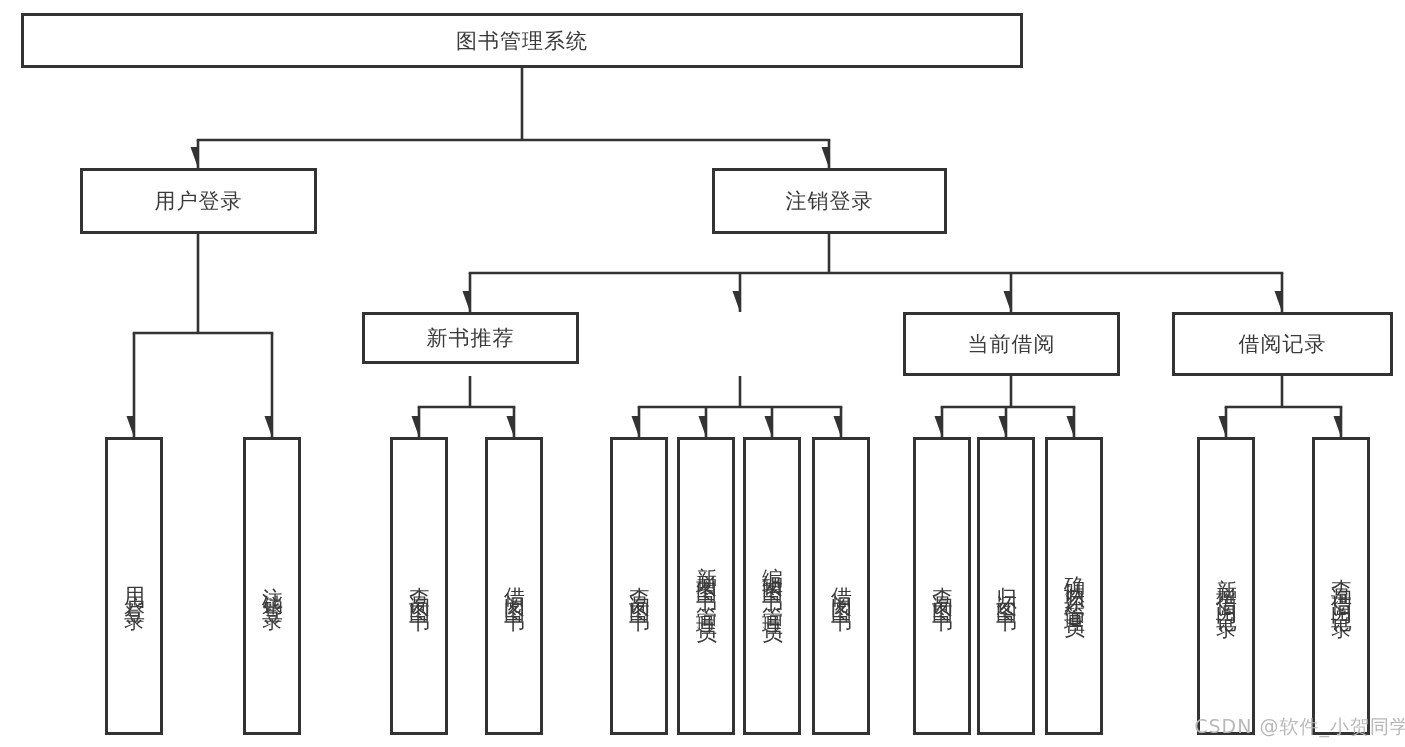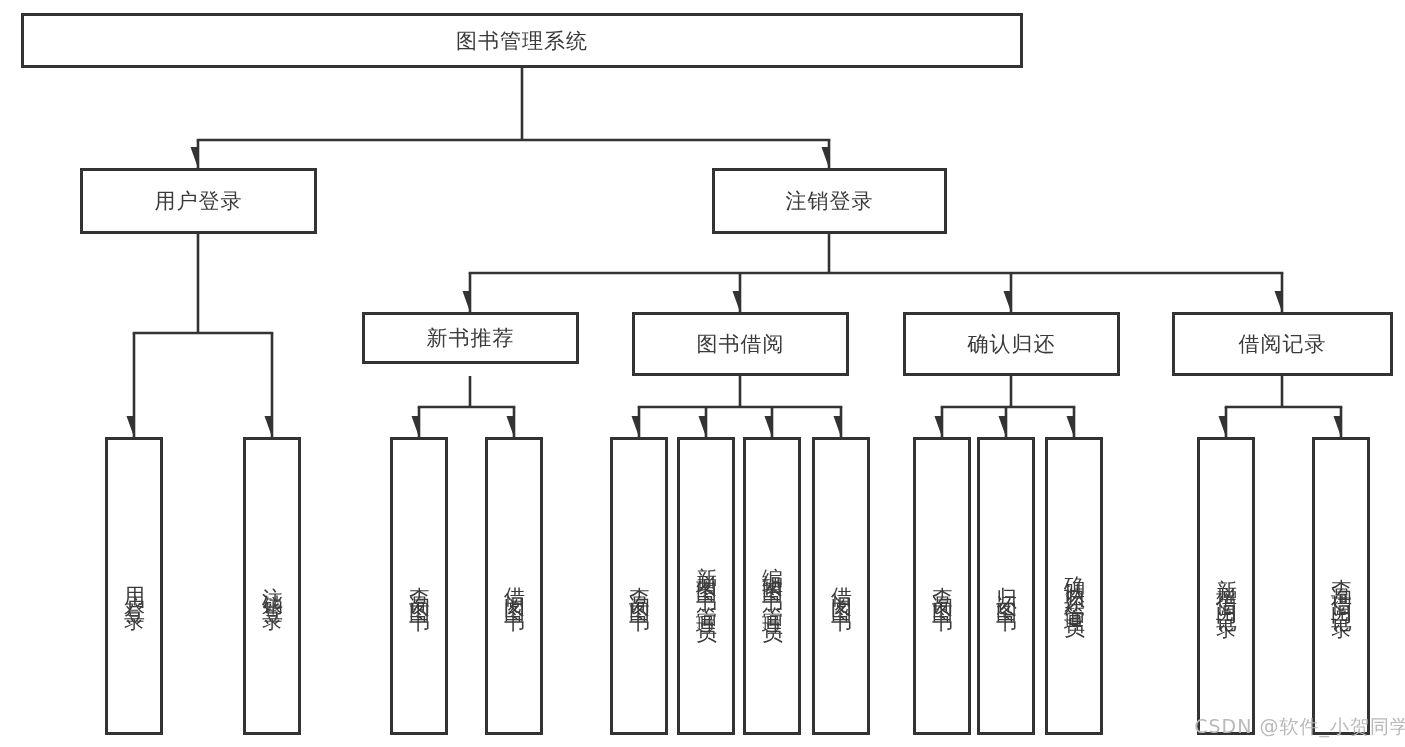--- a/index.html
+++ b/index.html
@@ -112,25 +112,22 @@
   <div class="box" style="left:80px;top:168px;width:237px;height:66px">
     <span class="hlabel">用户登录</span>
   </div>
   <div class="box" style="left:712px;top:168px;width:235px;height:66px">
     <span class="hlabel">注销登录</span>
   </div>
 
   <div class="box" style="left:362px;top:312px;width:217px;height:52px">
     <span class="hlabel">新书推荐</span>
   </div>
-  <div class="box" style="left:632px;top:312px;width:217px;height:64px">
-    <span class="hlabel">图书借阅</span>
-  </div>
   <div class="box" style="left:903px;top:312px;width:217px;height:64px">
-    <span class="hlabel">确认归还</span>
+    <span class="hlabel">当前借阅</span>
   </div>
   <div class="box" style="left:1172px;top:312px;width:221px;height:64px">
     <span class="hlabel">借阅记录</span>
   </div>
 
   <div class="box" style="left:105px;top:437px;width:58px;height:298px">
     <span class="vlabel">用户登录</span>
   </div>
   <div class="box" style="left:243px;top:437px;width:58px;height:298px">
     <span class="vlabel">注销登录</span>

